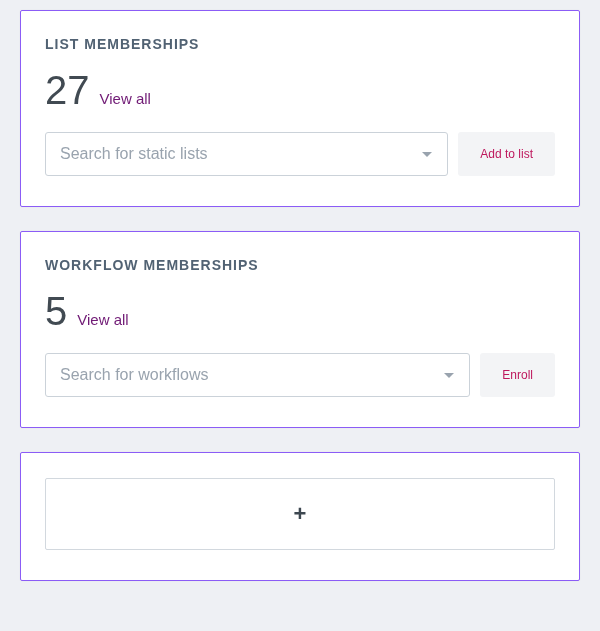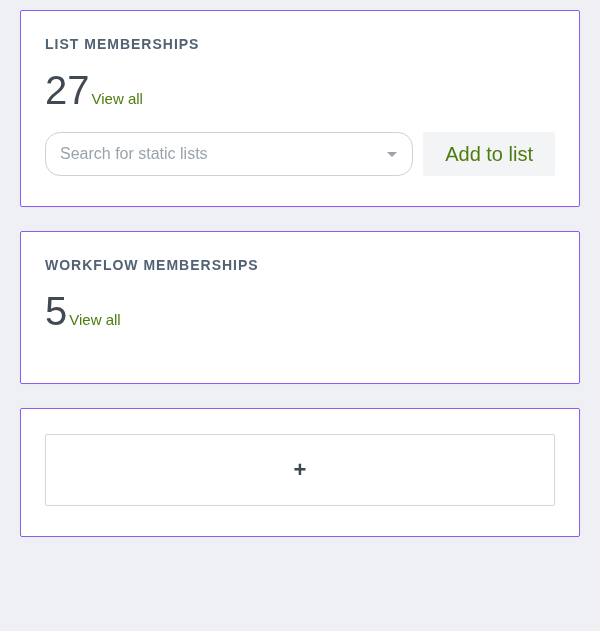--- a/index.html
+++ b/index.html
@@ -26,46 +26,46 @@
       font-size: 14px;
       font-weight: 600;
       letter-spacing: 1px;
       color: #516273;
       text-transform: uppercase;
       margin-bottom: 18px;
     }
     .count-row {
       display: flex;
       align-items: baseline;
-      gap: 2px;
+      gap: 10px;
       margin-bottom: 22px;
     }
     .count {
       font-size: 40px;
       font-weight: 300;
       color: #414a52;
       line-height: 1;
     }
     .view-all {
       font-size: 15px;
-      color: #4d7c0f;
+      color: #701a75;
       text-decoration: none;
       cursor: pointer;
       font-weight: 400;
     }
     .controls-row {
       display: flex;
       gap: 10px;
       align-items: stretch;
     }
     .select-wrap {
       flex: 1;
       position: relative;
       border: 1px solid #cbd2d9;
-      border-radius: 15px;
+      border-radius: 3px;
       background: #ffffff;
       height: 44px;
       display: flex;
       align-items: center;
       padding: 0 14px;
       cursor: pointer;
     }
     .select-placeholder {
       font-size: 16px;
       color: #99a3ae;
@@ -76,22 +76,22 @@
     }
     .dropdown-icon svg {
       display: block;
     }
     .action-btn {
       background: #f3f4f6;
       border: none;
       border-radius: 3px;
       padding: 0 22px;
       height: 44px;
-      font-size: 20px;
-      color: #4d7c0f;
+      font-size: 12px;
+      color: #be185d;
       cursor: not-allowed;
       font-weight: 400;
     }
     .add-attachment-btn {
       width: 100%;
       height: 72px;
       border: 1px solid #d2d8de;
       background: #ffffff;
       border-radius: 2px;
       display: flex;
@@ -130,19 +130,30 @@
     <button class="action-btn">Add to list</button>
   </div>
 </div>
 
 <div class="card">
   <div class="card-title">WORKFLOW MEMBERSHIPS</div>
   <div class="count-row">
     <div class="count">5</div>
     <a class="view-all">View all</a>
   </div>
+  <div class="controls-row">
+    <div class="select-wrap">
+      <span class="select-placeholder">Search for workflows</span>
+      <span class="dropdown-icon">
+        <svg width="12" height="7" viewBox="0 0 12 7">
+            <path d="M1 1 L6 6 L11 1" fill="#99a3ae" stroke="none"></path>
+          </svg>
+      </span>
+    </div>
+    <button class="action-btn">Enroll</button>
+  </div>
 </div>
 
 <div class="card">
   <button class="add-attachment-btn">
     <span class="plus-icon">+</span>
   </button>
 </div>
 
 </body></html>

